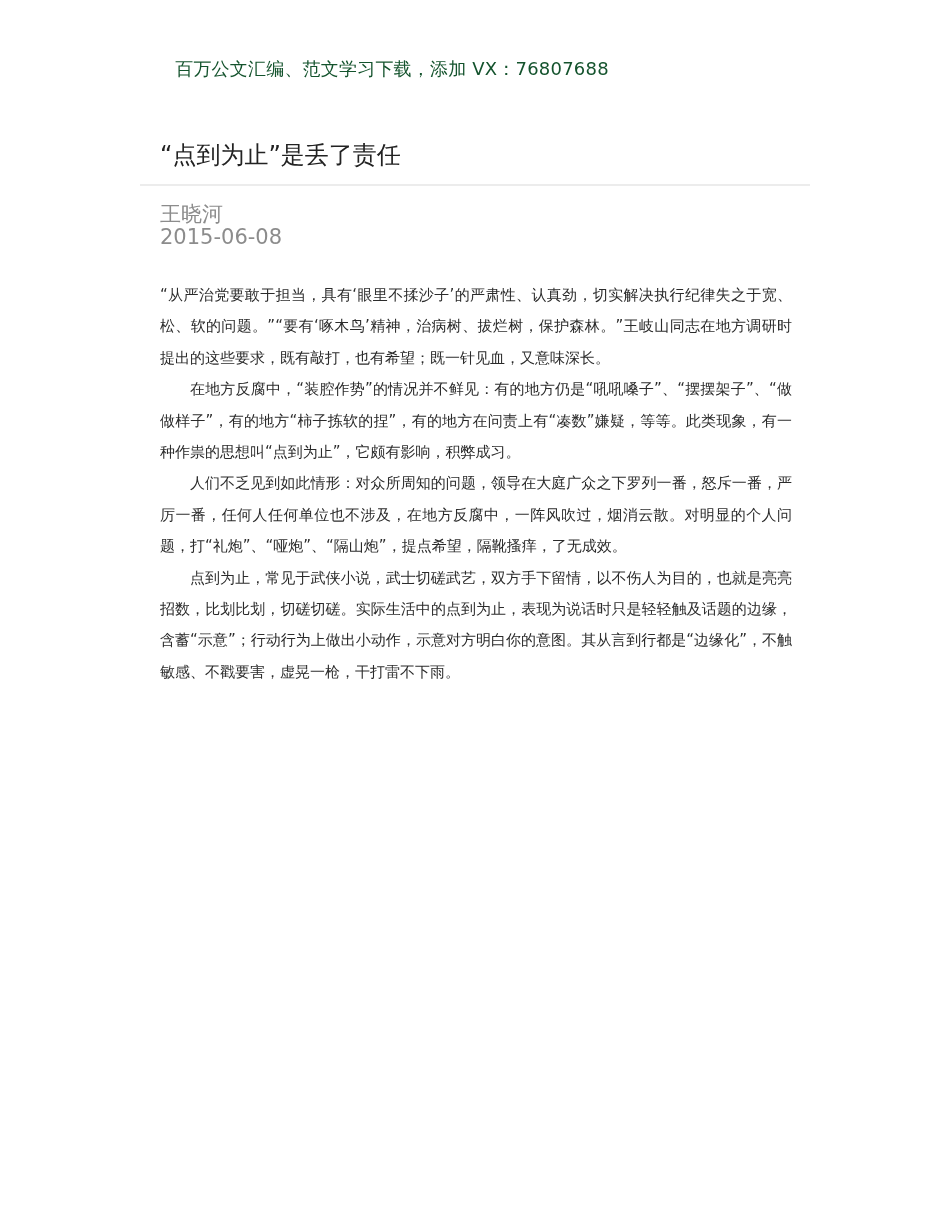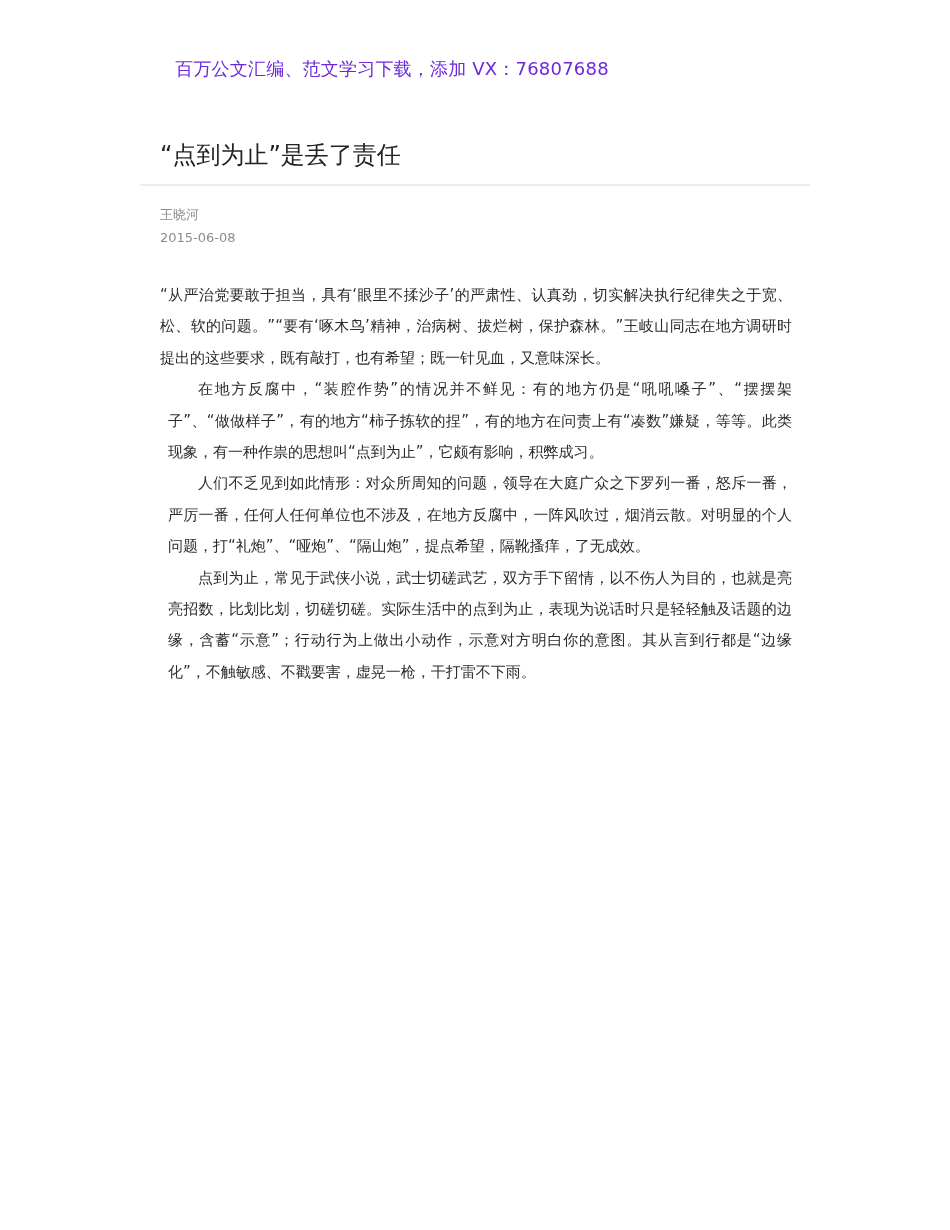--- a/index.html
+++ b/index.html
@@ -13,21 +13,21 @@
       position: relative;
       overflow: hidden;
       font-family: "DejaVu Sans", "Liberation Sans", sans-serif;
     }
     .banner {
       position: absolute;
       top: 56px;
       left: 0;
       width: 784px;
       text-align: center;
-      color: #6d28d9;
+      color: #14532d;
       font-size: 18px;
       line-height: 26px;
       letter-spacing: 0.2px;
     }
     .title {
       position: absolute;
       top: 138px;
       left: 160px;
       font-size: 24px;
       line-height: 34px;
@@ -42,41 +42,40 @@
       left: 140px;
       width: 670px;
       height: 2px;
       background: #ececec;
     }
     .meta {
       position: absolute;
       top: 203px;
       left: 160px;
       color: #8c8c8c;
-      font-size: 13px;
+      font-size: 21px;
       line-height: 23px;
     }
     .meta div { white-space: nowrap; }
     .article {
       position: absolute;
       top: 280px;
       left: 160px;
       width: 632px;
       color: #2b2b2b;
       font-size: 15px;
       line-height: 31.4px;
       text-align: justify;
     }
     .article p {
       margin: 0;
       padding: 0;
     }
     .article p.indent {
       text-indent: 2em;
-      margin-left: 8px;
     }
   </style>
 </head>
 <body>
 
 <div class="banner">百万公文汇编、范文学习下载，添加 VX：76807688</div>
 
 <h1 class="title">“点到为止”是丢了责任</h1>
 
 <div class="divider"></div>

